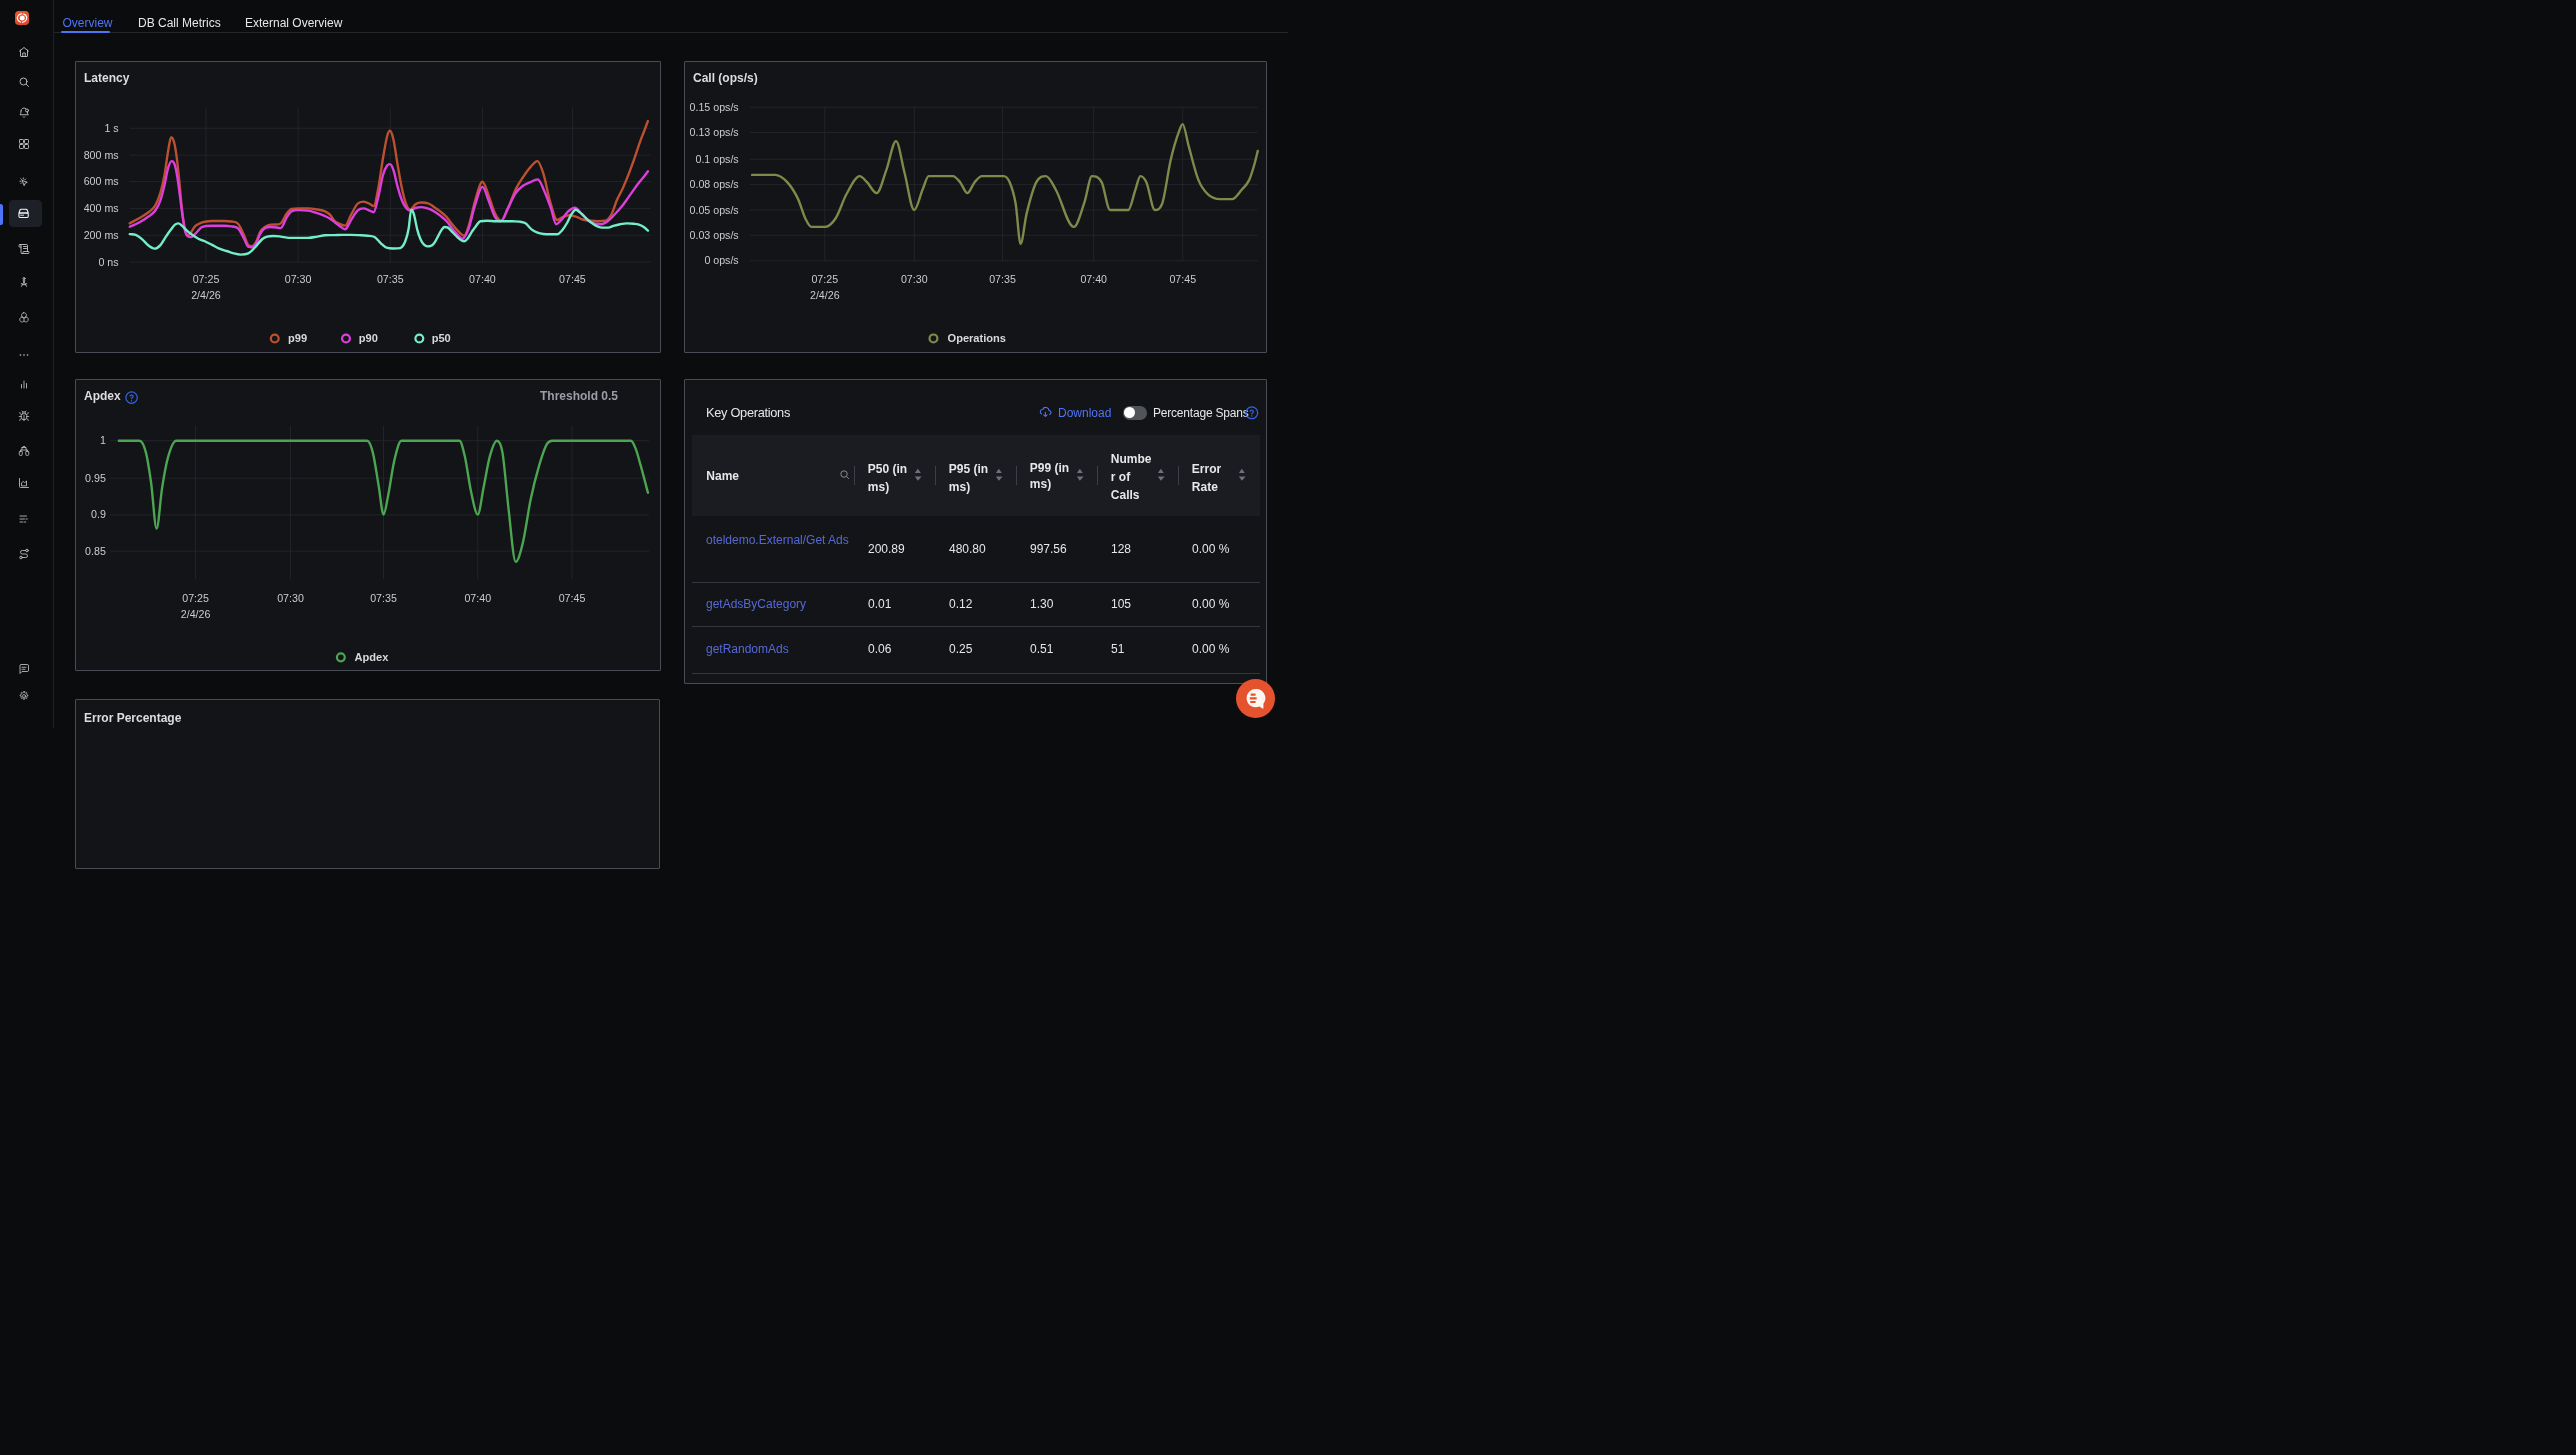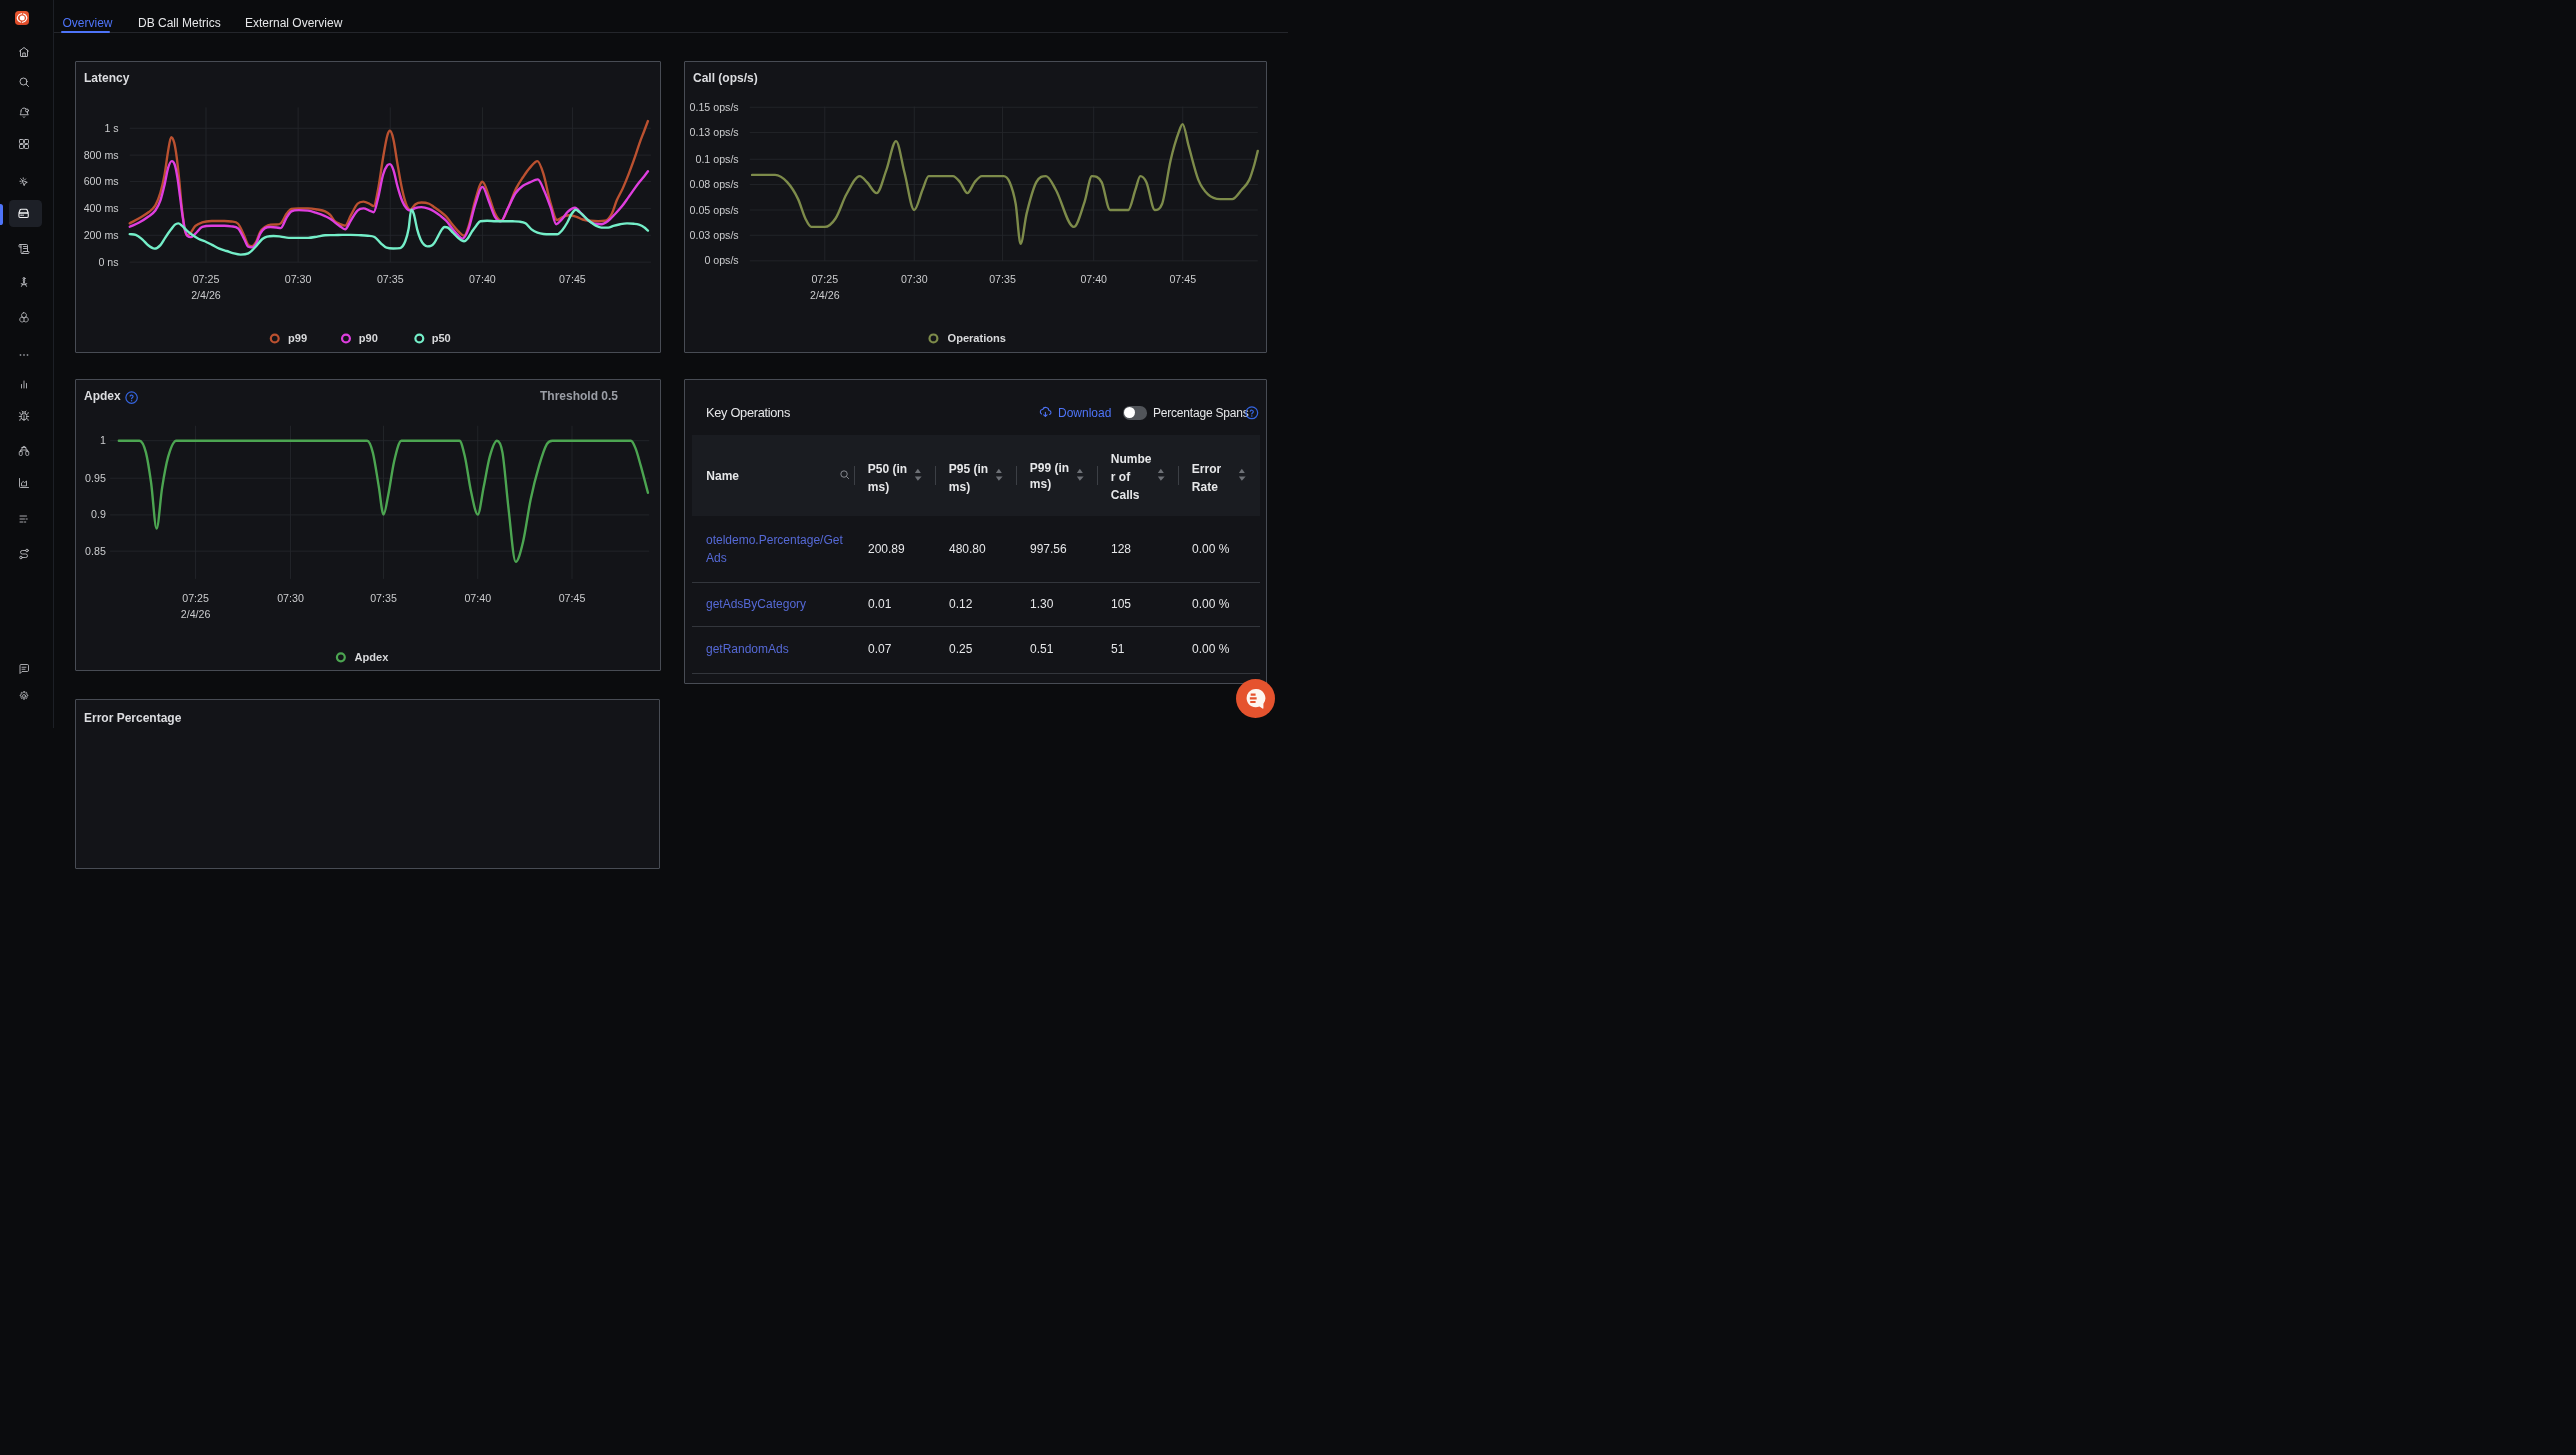--- a/index.html
+++ b/index.html
@@ -360,34 +360,34 @@
       <path d="M4.5 1 8 6H1z" fill="#6e7177"></path>
       <path d="M4.5 15 1 10h8z" fill="#6e7177"></path>
     </svg>
     <svg style="position:absolute;left:553px;top:88px" width="7.7" height="13.6" viewBox="0 0 9 16">
       <path d="M4.5 1 8 6H1z" fill="#6e7177"></path>
       <path d="M4.5 15 1 10h8z" fill="#6e7177"></path>
     </svg>
 <div class="sep" style="top:202px"></div>
 <div class="sep" style="top:246px"></div>
 <div class="sep" style="top:293px"></div>
-<div class="cell link" style="left:21px;top:152px;width:149px;line-height:17.5px">oteldemo.Percentage/Get Ads</div>
+<div class="cell link" style="left:21px;top:152px;width:149px;line-height:17.5px">oteldemo.External/Get Ads</div>
 <div class="cell" style="left:183px;top:162px">200.89</div>
 <div class="cell" style="left:264px;top:162px">480.80</div>
 <div class="cell" style="left:345px;top:162px">997.56</div>
 <div class="cell" style="left:426px;top:162px">128</div>
 <div class="cell" style="left:507px;top:162px">0.00 %</div>
 <div class="cell link" style="left:21px;top:217px">getAdsByCategory</div>
 <div class="cell" style="left:183px;top:217px">0.01</div>
 <div class="cell" style="left:264px;top:217px">0.12</div>
 <div class="cell" style="left:345px;top:217px">1.30</div>
 <div class="cell" style="left:426px;top:217px">105</div>
 <div class="cell" style="left:507px;top:217px">0.00 %</div>
 <div class="cell link" style="left:21px;top:262px">getRandomAds</div>
-<div class="cell" style="left:183px;top:262px">0.07</div>
+<div class="cell" style="left:183px;top:262px">0.06</div>
 <div class="cell" style="left:264px;top:262px">0.25</div>
 <div class="cell" style="left:345px;top:262px">0.51</div>
 <div class="cell" style="left:426px;top:262px">51</div>
 <div class="cell" style="left:507px;top:262px">0.00 %</div>
 
 </div>
 <div class="panel" style="left:75px;top:699px;width:585px;height:170px">
   <div class="ptitle" style="top:11px">Error Percentage</div>
 </div>
 <div id="fab">

